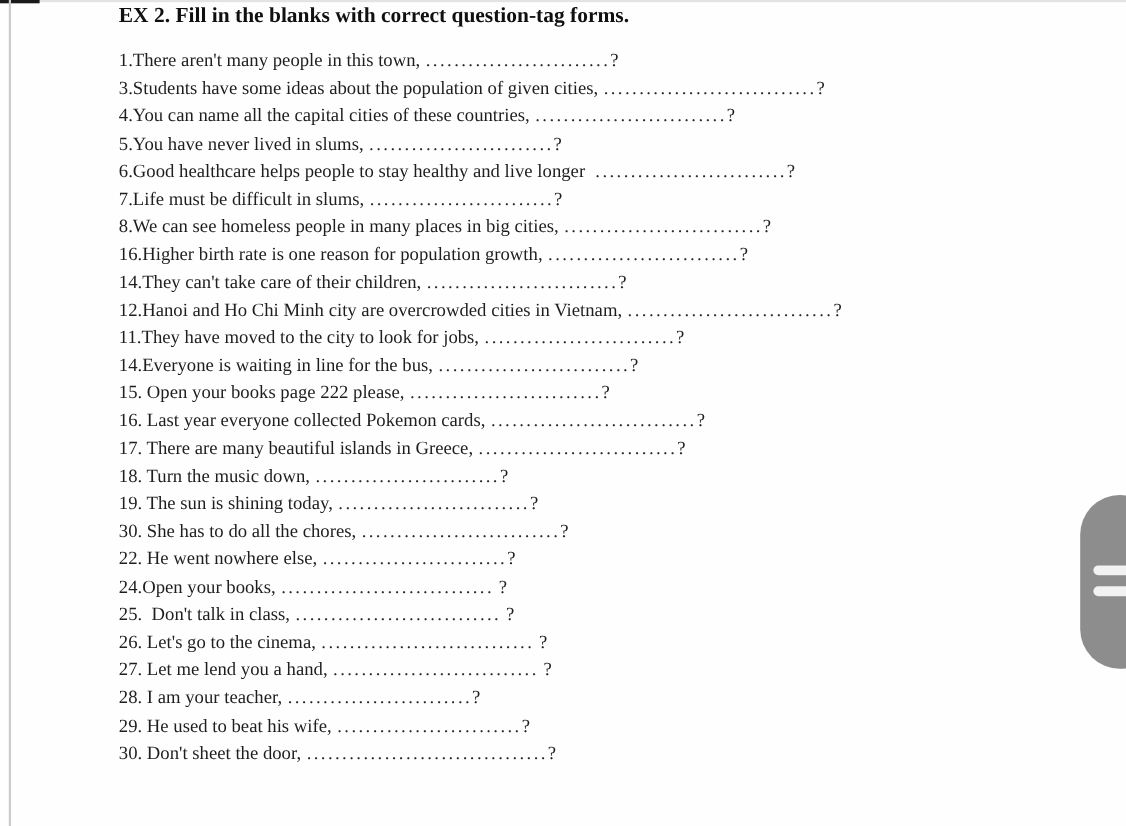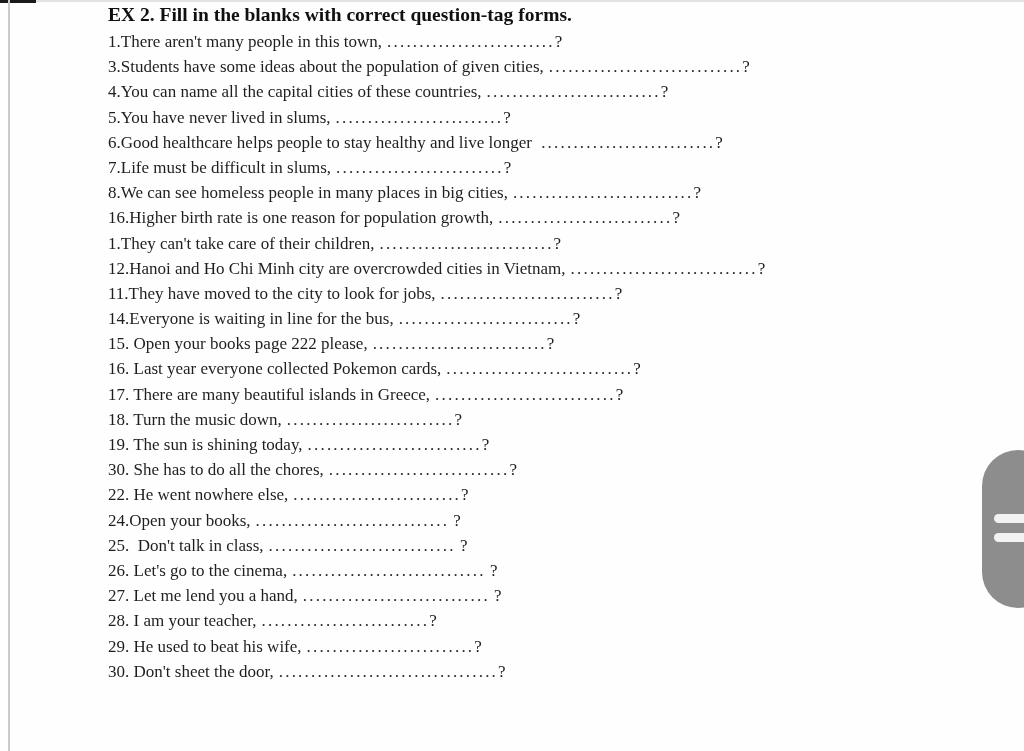--- a/index.html
+++ b/index.html
@@ -26,21 +26,21 @@
     background: #cbcbcb;
   }
   .content {
     position: absolute; left: 108px; top: 2px; right: 0;
     color: var(--text, #1e1e1e);
   }
   .title {
     font-size: 19.5px;
     font-weight: bold;
     color: #101010;
-    margin: 0 0 1px 0;
+    margin: 0 0 14px 0;
     height: 26px; line-height: 26px;
     white-space: nowrap;
   }
   .line {
     height: 25.2px; line-height: 25.2px;
     font-size: 17px;
     white-space: pre;
     overflow: visible;
   }
   .dots {
@@ -85,21 +85,21 @@
 
   <div class="line"><span class="txt">6.Good healthcare helps people to stay healthy and live longer </span><span class="dots">...........................</span><span class="q">?</span></div>
 
   <div class="line"><span class="txt">7.Life must be difficult in slums,</span><span class="dots">..........................</span><span class="q">?</span></div>
 
   <div class="line"><span class="txt">8.We can see homeless people in many places in big cities,</span><span class="dots">............................</span><span class="q">?</span></div>
 
 
   <div class="line"><span class="txt">16.Higher birth rate is one reason for population growth,</span><span class="dots">...........................</span><span class="q">?</span></div>
 
-  <div class="line"><span class="txt">1.They can't take care of their children,</span><span class="dots">...........................</span><span class="q">?</span></div>
+  <div class="line"><span class="txt">14.They can't take care of their children,</span><span class="dots">...........................</span><span class="q">?</span></div>
 
   <div class="line"><span class="txt">12.Hanoi and Ho Chi Minh city are overcrowded cities in Vietnam,</span><span class="dots">.............................</span><span class="q">?</span></div>
 
   <div class="line"><span class="txt">11.They have moved to the city to look for jobs,</span><span class="dots">...........................</span><span class="q">?</span></div>
 
   <div class="line"><span class="txt">14.Everyone is waiting in line for the bus,</span><span class="dots">...........................</span><span class="q">?</span></div>
 
   <div class="line"><span class="txt">15. Open your books page 222 please,</span><span class="dots">...........................</span><span class="q">?</span></div>
 
   <div class="line"><span class="txt">16. Last year everyone collected Pokemon cards,</span><span class="dots">.............................</span><span class="q">?</span></div>

